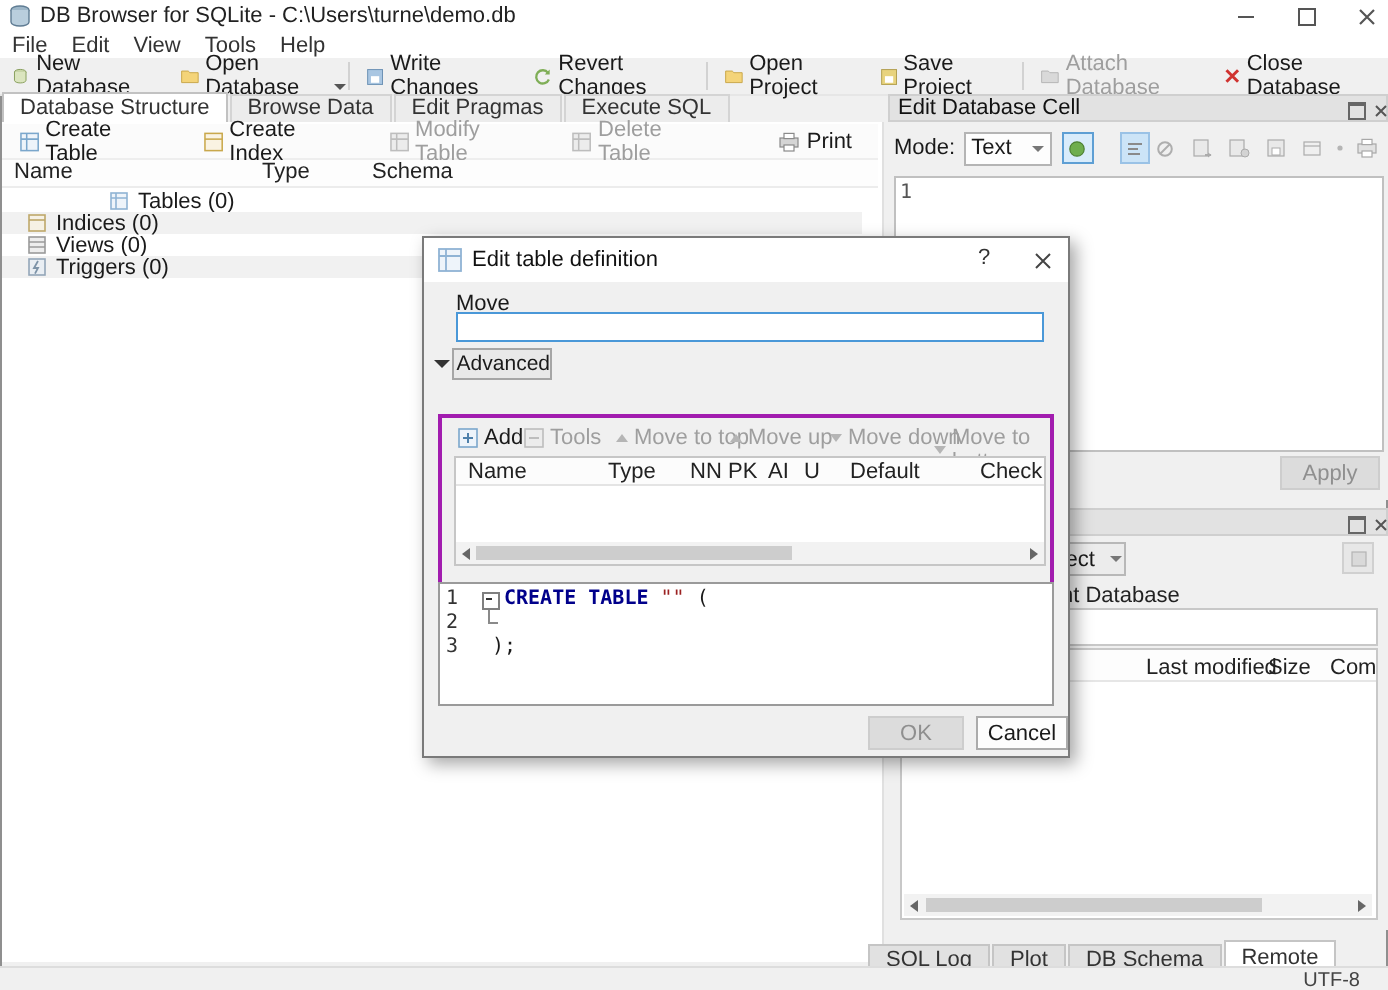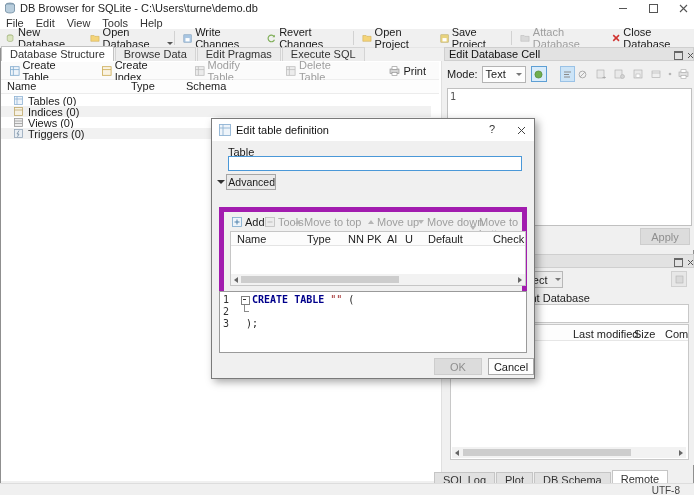--- a/index.html
+++ b/index.html
@@ -89,21 +89,21 @@
   #dlg-title .dt{position:absolute;left:24px;top:5px;font-size:11px;color:#111;}
   #dlg-help{position:absolute;left:272px;top:4px;width:16px;height:14px;text-align:center;color:#333;}
   #dlg-close{position:absolute;left:300px;top:4px;width:18px;height:14px;display:flex;align-items:center;justify-content:center;}
   #dlg-tablelbl{position:absolute;left:16px;top:27px;}
   #dlg-input{position:absolute;left:16px;top:37px;width:288px;height:13px;border:1px solid #4a98d8;background:#fff;font:inherit;padding:0 2px;outline:none;}
   #dlg-adv{position:absolute;left:14px;top:55px;width:48px;height:14px;background:#e9e9e9;border:1px solid #a6a6a6;display:flex;align-items:center;justify-content:flex-end;gap:3px;font-size:10.5px;}
   .dcaret{width:0;height:0;border-left:4px solid transparent;border-right:4px solid transparent;border-top:4px solid #333;}
   #dlg-tabs{position:absolute;left:11px;top:73px;display:flex;align-items:flex-end;}
   .dtab{height:13px;line-height:13px;padding:0 8px;background:#e3e3e3;border:1px solid #ababab;border-bottom:none;margin-right:1px;}
   .dtab.active{background:#f0f0f0;height:15px;line-height:15px;}
-  #dlg-pane{position:absolute;left:7px;top:88px;width:308px;height:92px;border:5px solid #a21caf;box-sizing:border-box;}
+  #dlg-pane{position:absolute;left:7px;top:88px;width:308px;height:92px;border:2px solid #a21caf;box-sizing:border-box;}
   .act{position:absolute;top:4px;display:flex;align-items:center;gap:3px;}
   .uarr{width:0;height:0;border-left:3px solid transparent;border-right:3px solid transparent;border-bottom:4px solid #b5b5b5;}
   .darr{width:0;height:0;border-left:3px solid transparent;border-right:3px solid transparent;border-top:4px solid #b5b5b5;}
   #dlg-grid{position:absolute;left:6px;top:19px;width:294px;height:53px;background:#fff;border:1px solid #c6c6c6;}
   #dlg-grid .gh{position:absolute;top:1px;color:#222;}
   #dlg-grid .ghrow{position:absolute;left:0;top:0;width:100%;height:13px;border-bottom:1px solid #e4e4e4;background:#fcfcfc;}
   #dlg-sql{position:absolute;left:7px;top:172px;width:308px;height:62px;background:#fff;border:1px solid #9a9a9a;
            font-family:"DejaVu Sans Mono",monospace;font-size:10px;box-sizing:border-box;}
   #dlg-sql .ln{position:absolute;left:3px;color:#333;}
   .foldbox{position:absolute;left:21px;top:4px;width:7px;height:7px;border:1px solid #7f7f7f;background:#fff;}
@@ -250,21 +250,21 @@
             <rect x="3" y="6.5" width="5" height="3" fill="#fff" stroke="#8a8a8a" stroke-width=".6"></rect>
           </svg>
         <span>Print</span>
       </div>
     </div>
     <div id="treeheader">
       <span style="left:6px;">Name</span>
       <span style="left:130px;">Type</span>
       <span style="left:185px;">Schema</span>
     </div>
-    <div class="trow" style="top:34px;">
+    <div class="trow" style="top:34px;padding-left:41px;">
       <span class="ticon">
           <svg width="9" height="9" viewBox="0 0 9 9">
             <rect x="0.5" y="0.5" width="8" height="8" fill="#eef4fa" stroke="#8fb3d4" stroke-width=".8"></rect>
             <path d="M0.5 3h8M3 0.5v8" stroke="#8fb3d4" stroke-width=".8"></path>
           </svg>
         </span>
       <span class="lbl">Tables (0)</span>
     </div>
     <div class="trow" style="top:45px;background:#f1f1f1;">
       <span class="ticon">
@@ -429,42 +429,42 @@
           </svg>
       </span>
       <span class="dt">Edit table definition</span>
       <div id="dlg-help">?</div>
       <div id="dlg-close">
         <svg width="9" height="9" viewBox="0 0 9 9">
             <path d="M1 1l7 7M8 1l-7 7" stroke="#444" stroke-width="1"></path>
           </svg>
       </div>
     </div>
-    <span id="dlg-tablelbl">Table</span>
+    <span id="dlg-tablelbl">Move</span>
     <input id="dlg-input" type="text" style="">
     <div id="dlg-adv">
       <div class="dcaret"></div>
       <span>Advanced</span>
     </div>
     <div id="dlg-pane">
       <div class="act" style="left:8px;">
         <svg width="10" height="10" viewBox="0 0 10 10">
             <rect x="0.5" y="0.5" width="9" height="9" fill="#eef4fa" stroke="#7ba7cc" stroke-width=".8"></rect>
             <path d="M5 2.5v5M2.5 5h5" stroke="#4f81ab" stroke-width="1"></path>
           </svg>
         <span>Add</span>
       </div>
       <div class="act dis" style="left:41px;">
         <svg width="10" height="10" viewBox="0 0 10 10">
             <rect x="0.5" y="0.5" width="9" height="9" fill="#ececec" stroke="#bdbdbd" stroke-width=".8"></rect>
             <path d="M2.5 5h5" stroke="#bdbdbd" stroke-width="1"></path>
           </svg>
         <span>Tools</span>
       </div>
-      <div class="act dis" style="left:71px;">
+      <div class="act dis" style="left:87px;">
         <div class="uarr"></div>
         <span>Move to top</span>
       </div>
       <div class="act dis" style="left:144px;">
         <div class="uarr"></div>
         <span>Move up</span>
       </div>
       <div class="act dis" style="left:194px;">
         <div class="darr"></div>
         <span>Move down</span>

